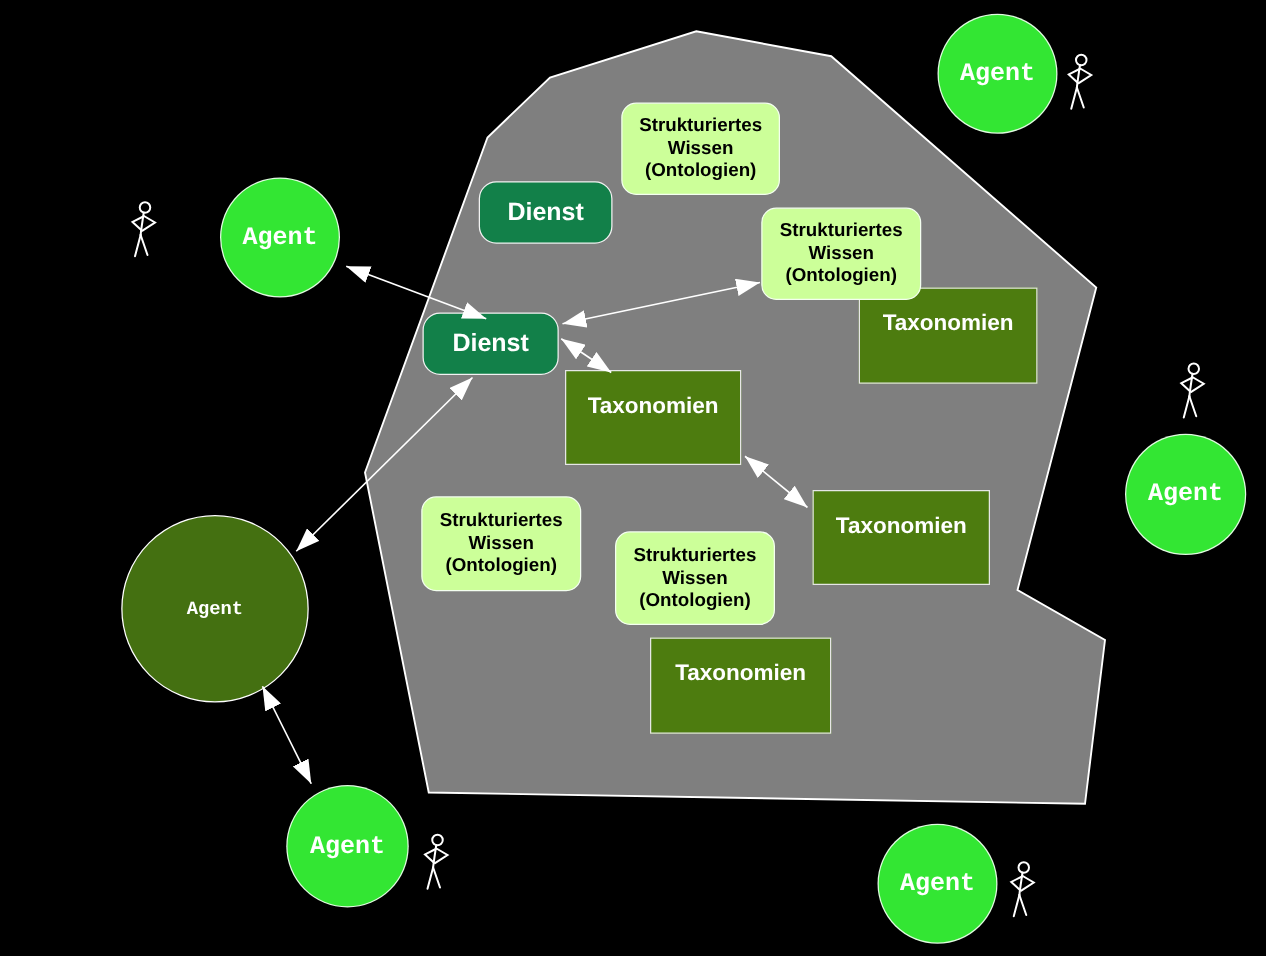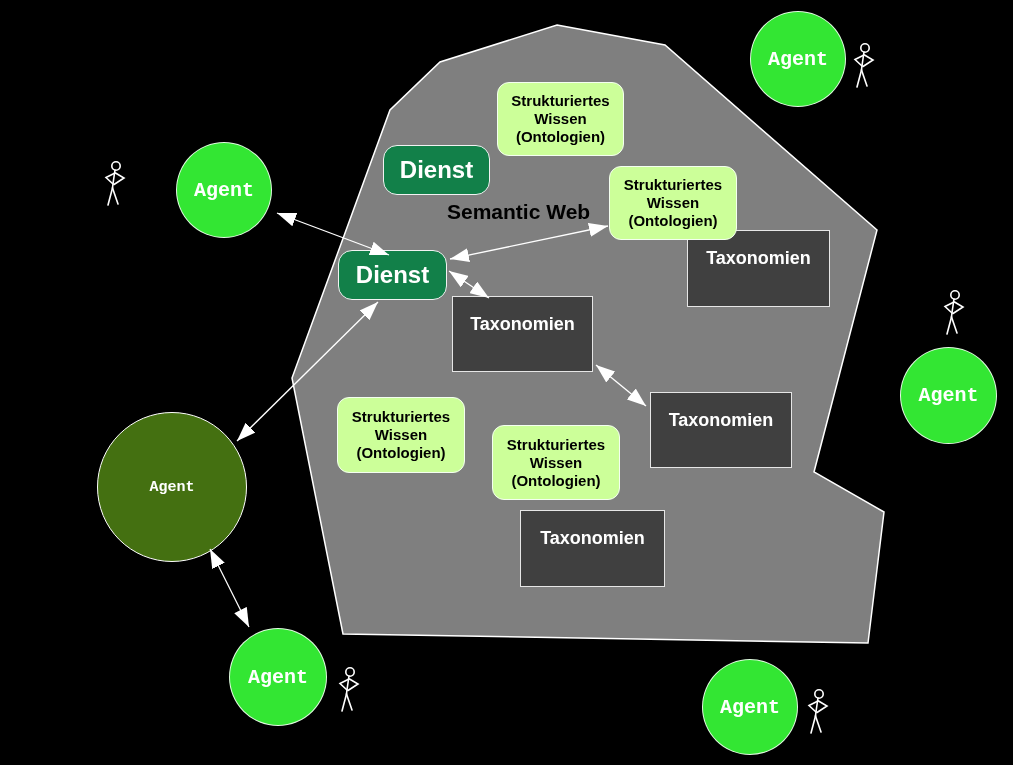--- a/index.html
+++ b/index.html
@@ -10,24 +10,24 @@
   svg.layer{position:absolute;left:0;top:0;pointer-events:none;}
   
   .node{position:absolute;box-sizing:border-box;display:flex;align-items:center;justify-content:center;text-align:center;}
   .agent{
     border-radius:50%;background:#33e633;border:1px solid rgba(255,255,255,.85);
     color:#fff;font-weight:bold;font-size:20px;z-index:5;font-family:Liberation Mono, monospace;
   }
   .agent.dark{background:#447011;border:1.5px solid #fff;font-size:15px;}
   .service{
     background:#128049;border:1.5px solid #f2f2f2;border-radius:14px;
-    color:#fff;font-weight:bold;font-size:24px;z-index:4;text-align:center;
+    color:#fff;font-weight:bold;font-size:20px;z-index:4;text-align:center;
   }
   .taxonomy{
-    background:#404040;border:1px solid #e6e6e6;
+    background:#4d7c0f;border:1px solid #e6e6e6;
     color:#fff;font-weight:bold;font-size:18px;
     align-items:flex-start;padding-top:17px;z-index:2;
   }
   .knowledge{
     background:#ccff99;border:1.5px solid #f4fff0;border-radius:12px;
     color:#000;font-weight:bold;font-size:15px;line-height:18px;
     flex-direction:column;z-index:3;
   }
   .region-label{
     position:absolute;left:447px;top:200px;color:#000;font-weight:bold;font-size:21px;z-index:3;
@@ -88,21 +88,20 @@
   </div>
   <div class="node knowledge" id="knowledge-middle-center">
     <span>Strukturiertes</span>
     <span>Wissen</span>
     <span>(Ontologien)</span>
   </div>
 
   <div class="node service" id="service-upper">Dienst</div>
   <div class="node service" id="service-lower">Dienst</div>
 
-  <div class="region-label">Semantic Web</div>
 
   <div class="node agent" id="agent-top-left">Agent</div>
   <div class="node agent" id="agent-top-right">Agent</div>
   <div class="node agent" id="agent-middle-right">Agent</div>
   <div class="node agent dark" id="agent-middle-left">Agent</div>
   <div class="node agent" id="agent-bottom-left">Agent</div>
   <div class="node agent" id="agent-bottom-right">Agent</div>
 
   <svg class="person" id="person-1" viewBox="0 0 28 50">
     <g fill="none" stroke="#fff" stroke-width="1.6" stroke-linecap="round">

